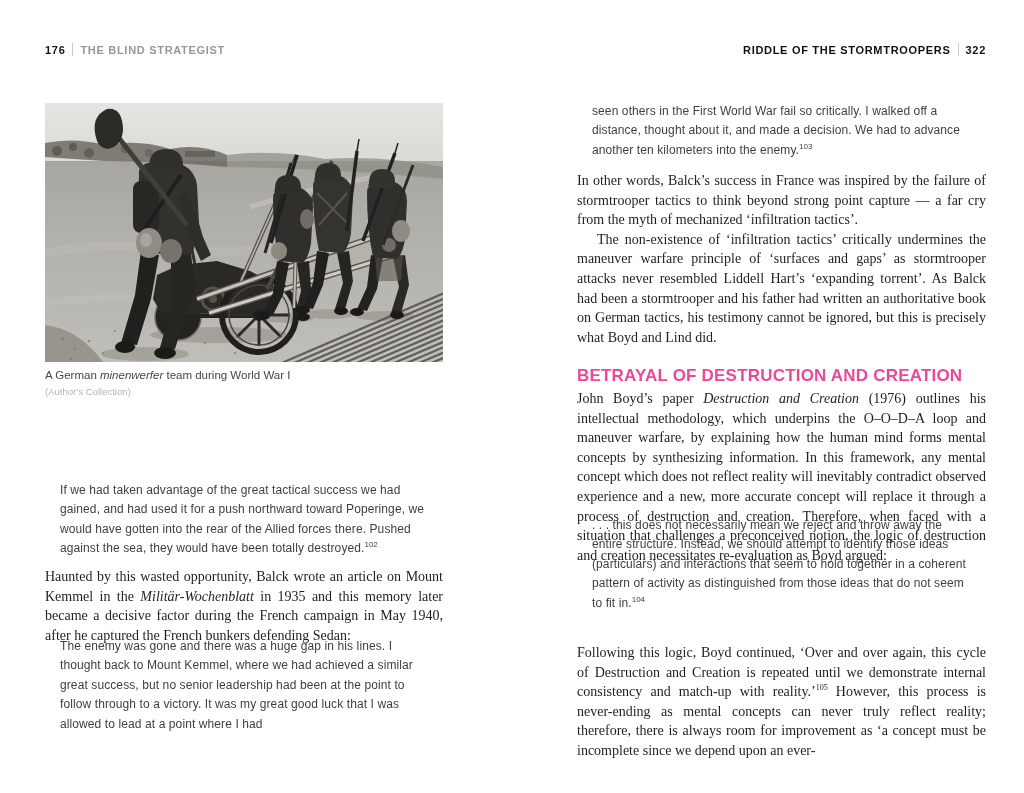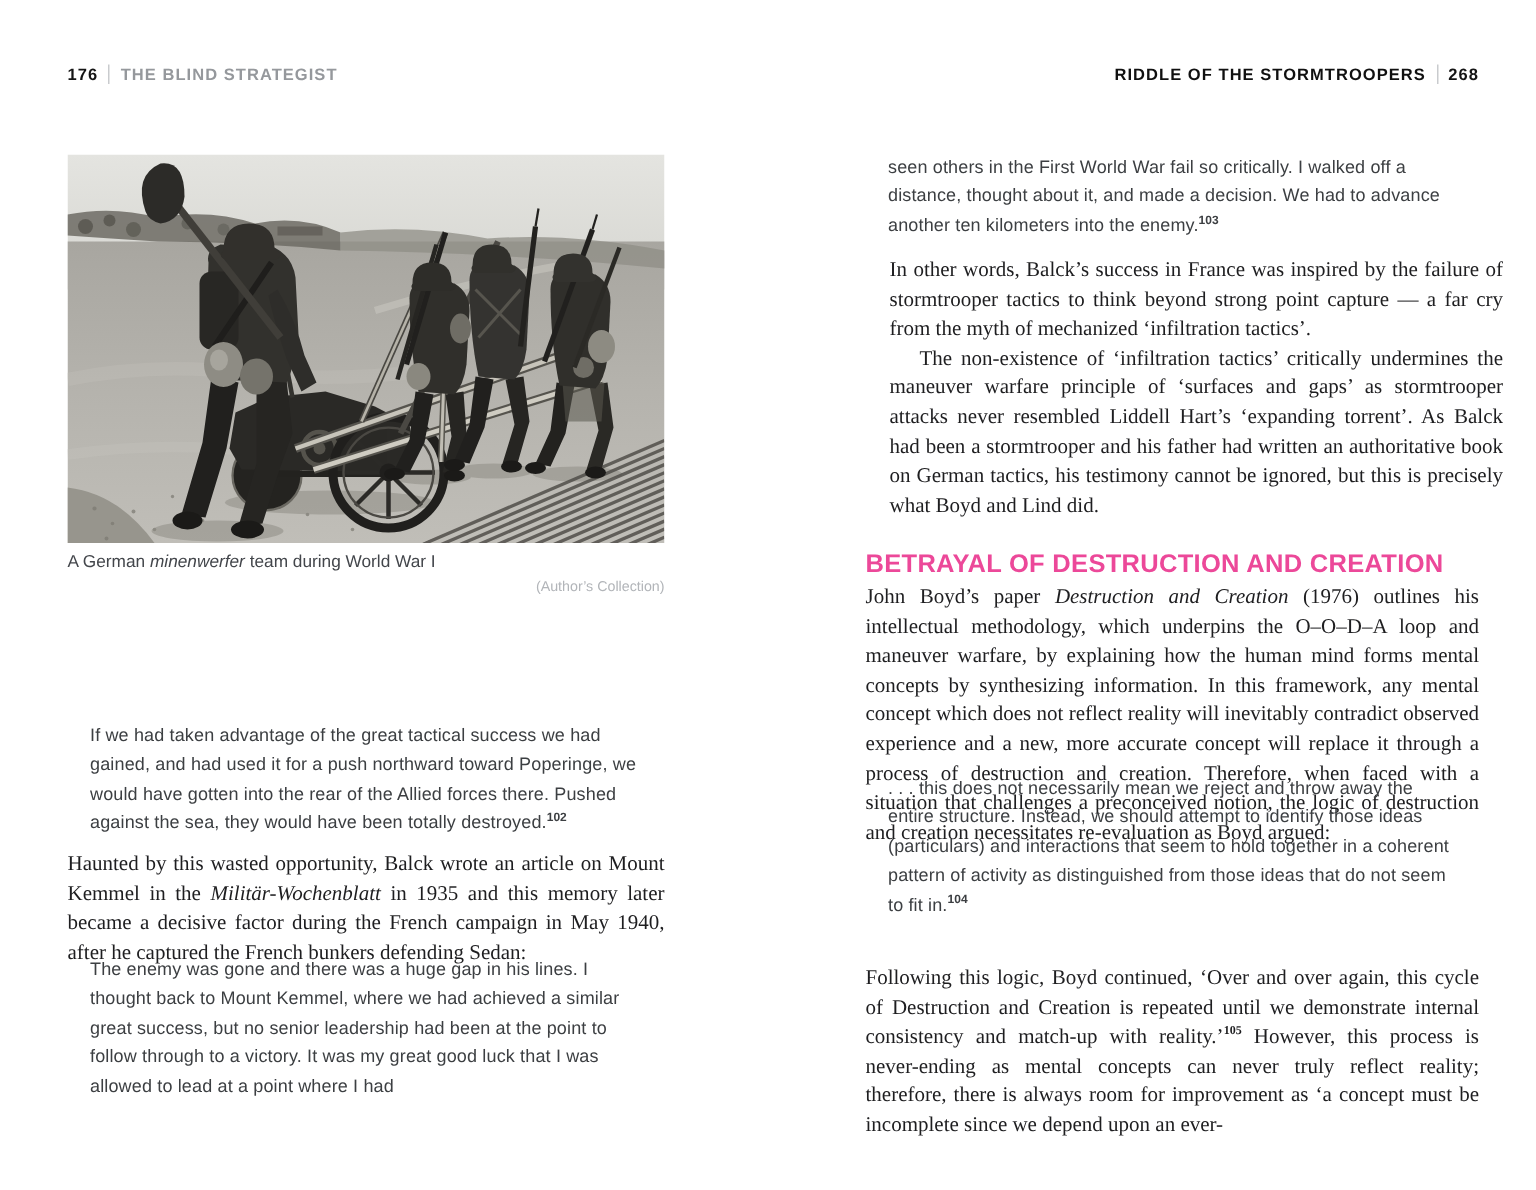--- a/index.html
+++ b/index.html
@@ -21,49 +21,49 @@
   .rh-chapter { color:#101010; }
 
   
   .photo-wrap { position:absolute; top:103px; left:0; width:398px; height:259px; }
   .photo-wrap svg { display:block; }
 
   .caption { position:absolute; top:369px; left:0; width:398px;
              font-family:"Liberation Sans", sans-serif; font-size:11.5px; color:#43464b; }
   .caption .i { font-style:italic;margin-top:39px; }
   .credit  { position:absolute; top:386px; left:0; width:398px;
-             font-family:"Liberation Sans", sans-serif; font-size:9.5px; color:#b2b5b9;text-align:right; }
+             font-family:"Liberation Sans", sans-serif; font-size:9.5px; color:#b2b5b9; }
 
   
   .para { position:absolute; left:0; width:100%; font-size:14px; line-height:19.6px;
           color:#1e1e20; text-align:justify; }
   .para .i { font-style:italic; }
   .para .indent { text-indent:20px; display:block; }
 
   
   .bquote { position:absolute; font-family:"Liberation Sans", sans-serif; font-size:12px;
             line-height:19.4px; color:#3c3f42; letter-spacing:0.1px; text-align:left; }
   .pl-quote { left:15px; width:376px; }
   .pr-quote { left:15px; width:374px; }
 
-  sup { font-size:8px; vertical-align:super; line-height:0; letter-spacing:0;font-weight:bold; }
+  sup { font-size:8px; vertical-align:super; line-height:0; letter-spacing:0; }
 
   .section-heading { position:absolute; top:366px; left:0; width:100%;
             font-family:"Liberation Sans", sans-serif; font-weight:bold; font-size:17px;
             letter-spacing:0.2px; color:#ec4899; white-space:nowrap; }
 
   
   .pl-p1 { top:420px; }
   .pl-q1 { top:481px; }
   .pl-p2 { top:567px; }
   .pl-q2 { top:637px; }
 
   
   .pr-q1 { top:102px; }
-  .pr-pgroup { top:171px;margin-left:16px; }
+  .pr-pgroup { top:171px; }
   .pr-boyd { top:389px; }
   .pr-q2 { top:516px; }
   .pr-follow { top:643px; }
 </style>
 </head>
 <body>
 
 <div class="page page-left">
 
   <div class="runhead">
@@ -259,21 +259,21 @@
   <p class="para pl-p2"><span>Haunted by this wasted opportunity, Balck wrote an article on Mount Kemmel in the </span><span class="i">Militär-Wochenblatt</span><span> in 1935 and this memory later became a decisive factor during the French campaign in May 1940, after he captured the French bunkers defending Sedan:</span></p>
 
   <p class="bquote pl-quote pl-q2"><span>The enemy was gone and there was a huge gap in his lines. I thought back to Mount Kemmel, where we had achieved a similar great success, but no senior leadership had been at the point to follow through to a victory. It was my great good luck that I was allowed to lead at a point where I had</span></p>
 </div>
 
 <div class="page page-right">
 
   <div class="runhead right">
     <span class="rh-chapter">RIDDLE OF THE STORMTROOPERS</span>
     <span class="rh-divider"></span>
-    <span class="rh-num">268</span>
+    <span class="rh-num">322</span>
   </div>
 
   <p class="bquote pr-quote pr-q1"><span>seen others in the First World War fail so critically. I walked off a distance, thought about it, and made a decision. We had to advance another ten kilometers into the enemy.</span><sup>103</sup></p>
 
   <div class="para pr-pgroup">
     <span>In other words, Balck’s success in France was inspired by the failure of stormtrooper tactics to think beyond strong point capture — a far cry from the myth of mechanized ‘infiltration tactics’.</span>
     <span class="indent">The non-existence of ‘infiltration tactics’ critically undermines the maneuver warfare principle of ‘surfaces and gaps’ as stormtrooper attacks never resembled Liddell Hart’s ‘expanding torrent’. As Balck had been a stormtrooper and his father had written an authoritative book on German tactics, his testimony cannot be ignored, but this is precisely what Boyd and Lind did.</span>
   </div>
 
   <h2 class="section-heading">BETRAYAL OF DESTRUCTION AND CREATION</h2>

